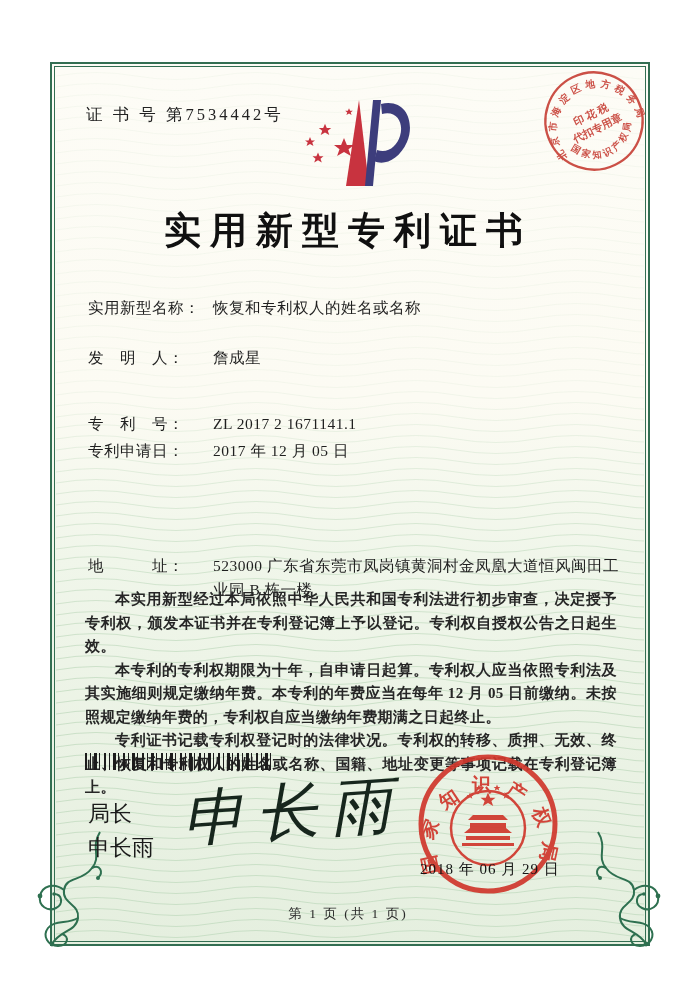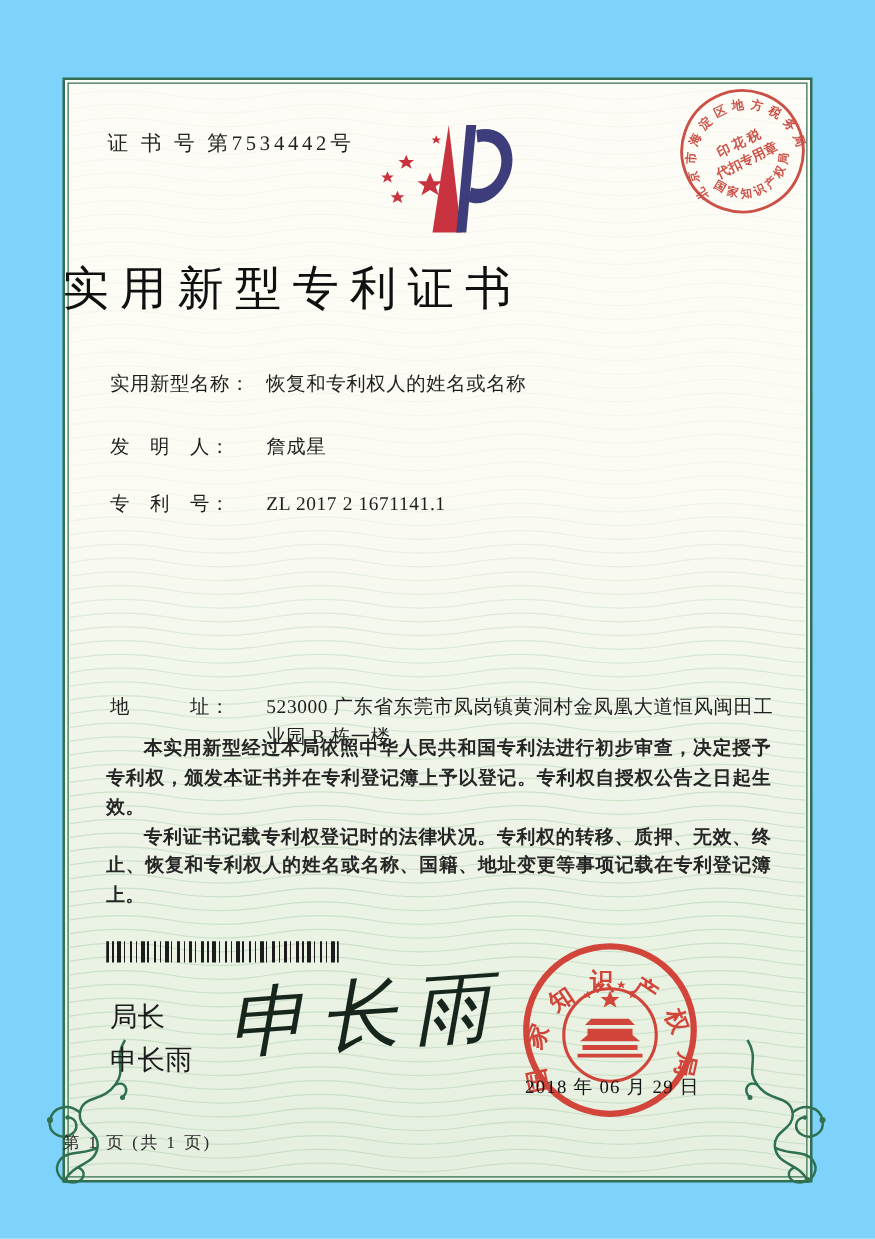--- a/index.html
+++ b/index.html
@@ -1,49 +1,49 @@
 <!DOCTYPE html>
 <html lang="zh"><head>
 <meta charset="utf-8">
 <style>
   html,body{margin:0;padding:0;background:#e9e7e0;}
-  .page{position:relative;width:700px;height:991px;background:#7dd3fc;overflow:hidden;
+  .page{position:relative;width:700px;height:991px;background:#ffffff;overflow:hidden;
         font-family:"Liberation Serif","DejaVu Serif",serif;color:#1f1f1f;}
   
   .inner-area{position:absolute;left:50px;top:62px;width:596px;height:880px;
       border:2px solid #336e52;
       background:linear-gradient(to bottom,#fdfcf6 0%,#fcfbf3 38%,#f0f6ea 56%,#e5efdf 100%);}
   .inner-line{position:absolute;inset:2px;border:1px solid #336e52;}
   .waves-wrap{position:absolute;inset:4px;overflow:hidden;
       -webkit-mask-image:linear-gradient(to bottom,rgba(0,0,0,.14) 0%,rgba(0,0,0,.16) 36%,rgba(0,0,0,.65) 52%,rgba(0,0,0,.95) 70%,#000 100%);
       mask-image:linear-gradient(to bottom,rgba(0,0,0,.14) 0%,rgba(0,0,0,.16) 36%,rgba(0,0,0,.65) 52%,rgba(0,0,0,.95) 70%,#000 100%);}
   .content{position:absolute;inset:0;}
   .cert-no{position:absolute;left:86px;top:104px;font-size:16.5px;letter-spacing:3px;color:#222;}
   .logo{position:absolute;left:287px;top:94px;width:126px;height:100px;}
-  .title{position:absolute;left:50px;top:206px;width:596px;
-      font-size:37px;font-weight:normal;letter-spacing:9px;color:#101010;}
+  .title{position:absolute;left:50px;top:206px;width:596px;text-align:center;
+      font-size:37px;font-weight:bold;letter-spacing:9px;color:#101010;}
   .field{position:absolute;left:88px;right:58px;font-size:15.5px;letter-spacing:.5px;line-height:24px;}
   .field .lbl{display:inline-block;min-width:125px;vertical-align:top;}
   .field .val{display:inline-block;max-width:420px;vertical-align:top;}
   .grant-row{position:absolute;left:88px;top:574px;width:560px;font-size:15.5px;display:flex;gap:58px;}
   .paras{position:absolute;left:85px;top:588px;width:532px;font-size:15px;line-height:23.5px;
       text-align:justify;letter-spacing:.4px;color:#262626;font-weight:bold;}
   .paras p{margin:0;text-indent:2em;}
   .barcode{position:absolute;left:85px;top:753px;width:186px;height:17px;
       background:repeating-linear-gradient(90deg,#1c1c1c 0 2px,transparent 2px 5px,#1c1c1c 5px 6px,transparent 6px 9px,#1c1c1c 9px 12px,transparent 12px 14px,#1c1c1c 14px 15px,transparent 15px 19px);}
   .officer{position:absolute;left:88px;top:797px;font-family:"Liberation Sans","DejaVu Sans",sans-serif;
       font-size:22px;line-height:34px;color:#1b1b1b;}
   .autograph{position:absolute;left:182px;top:770px;font-size:62px;font-style:italic;
       letter-spacing:12px;color:#17261d;transform:rotate(-4deg);font-family:"DejaVu Serif",serif;}
   .seal{position:absolute;left:398px;top:736px;width:180px;height:180px;opacity:.92;}
   .seal-date{position:absolute;left:420px;top:860px;width:150px;font-size:15px;color:#141414;
       letter-spacing:1px;z-index:6;}
   .tax-stamp{position:absolute;left:541px;top:68px;width:106px;height:106px;
       transform:rotate(-26deg);opacity:.88;}
-  .footer{position:absolute;left:50px;top:905px;width:596px;text-align:left;
+  .footer{position:absolute;left:50px;top:905px;width:596px;text-align:center;
       font-size:13.5px;letter-spacing:2px;color:#2a2a2a;}
   .ornament{position:absolute;width:72px;height:118px;}
   .orn-left{left:34px;top:830px;}
   .orn-right{left:592px;top:830px;transform:scaleX(-1);}
 </style>
 </head>
 <body>
 
 <div class="page">
 
@@ -124,30 +124,34 @@
     </svg>
 
     <div class="title">实用新型专利证书</div>
 
     <div class="field" style="top:296px">
       <span class="lbl">实用新型名称：</span><span class="val">恢复和专利权人的姓名或名称</span>
     </div>
     <div class="field" style="top:346px">
       <span class="lbl">发　明　人：</span><span class="val">詹成星</span>
     </div>
-    <div class="field" style="top:392px">
+    <div class="field" style="top:412px">
       <span class="lbl">专　利　号：</span><span class="val">ZL 2017 2 1671141.1</span>
+    </div>
+    <div class="field" style="top:439px">
+      <span class="lbl">专利申请日：</span><span class="val">2017 年 12 月 05 日</span>
     </div>
     <div class="field" style="top:554px">
       <span class="lbl">地　　　址：</span><span class="val">523000 广东省东莞市凤岗镇黄洞村金凤凰大道恒风闽田工业园 B 栋一楼</span>
     </div>
 
 
     <div class="paras">
       <p>本实用新型经过本局依照中华人民共和国专利法进行初步审查，决定授予专利权，颁发本证书并在专利登记簿上予以登记。专利权自授权公告之日起生效。</p>
+      <p>本专利的专利权期限为十年，自申请日起算。专利权人应当依照专利法及其实施细则规定缴纳年费。本专利的年费应当在每年 12 月 05 日前缴纳。未按照规定缴纳年费的，专利权自应当缴纳年费期满之日起终止。</p>
       <p>专利证书记载专利权登记时的法律状况。专利权的转移、质押、无效、终止、恢复和专利权人的姓名或名称、国籍、地址变更等事项记载在专利登记簿上。</p>
     </div>
 
     <div class="barcode"></div>
 
     <div class="officer">
       <div>局长</div>
       <div>申长雨</div>
     </div>
 

